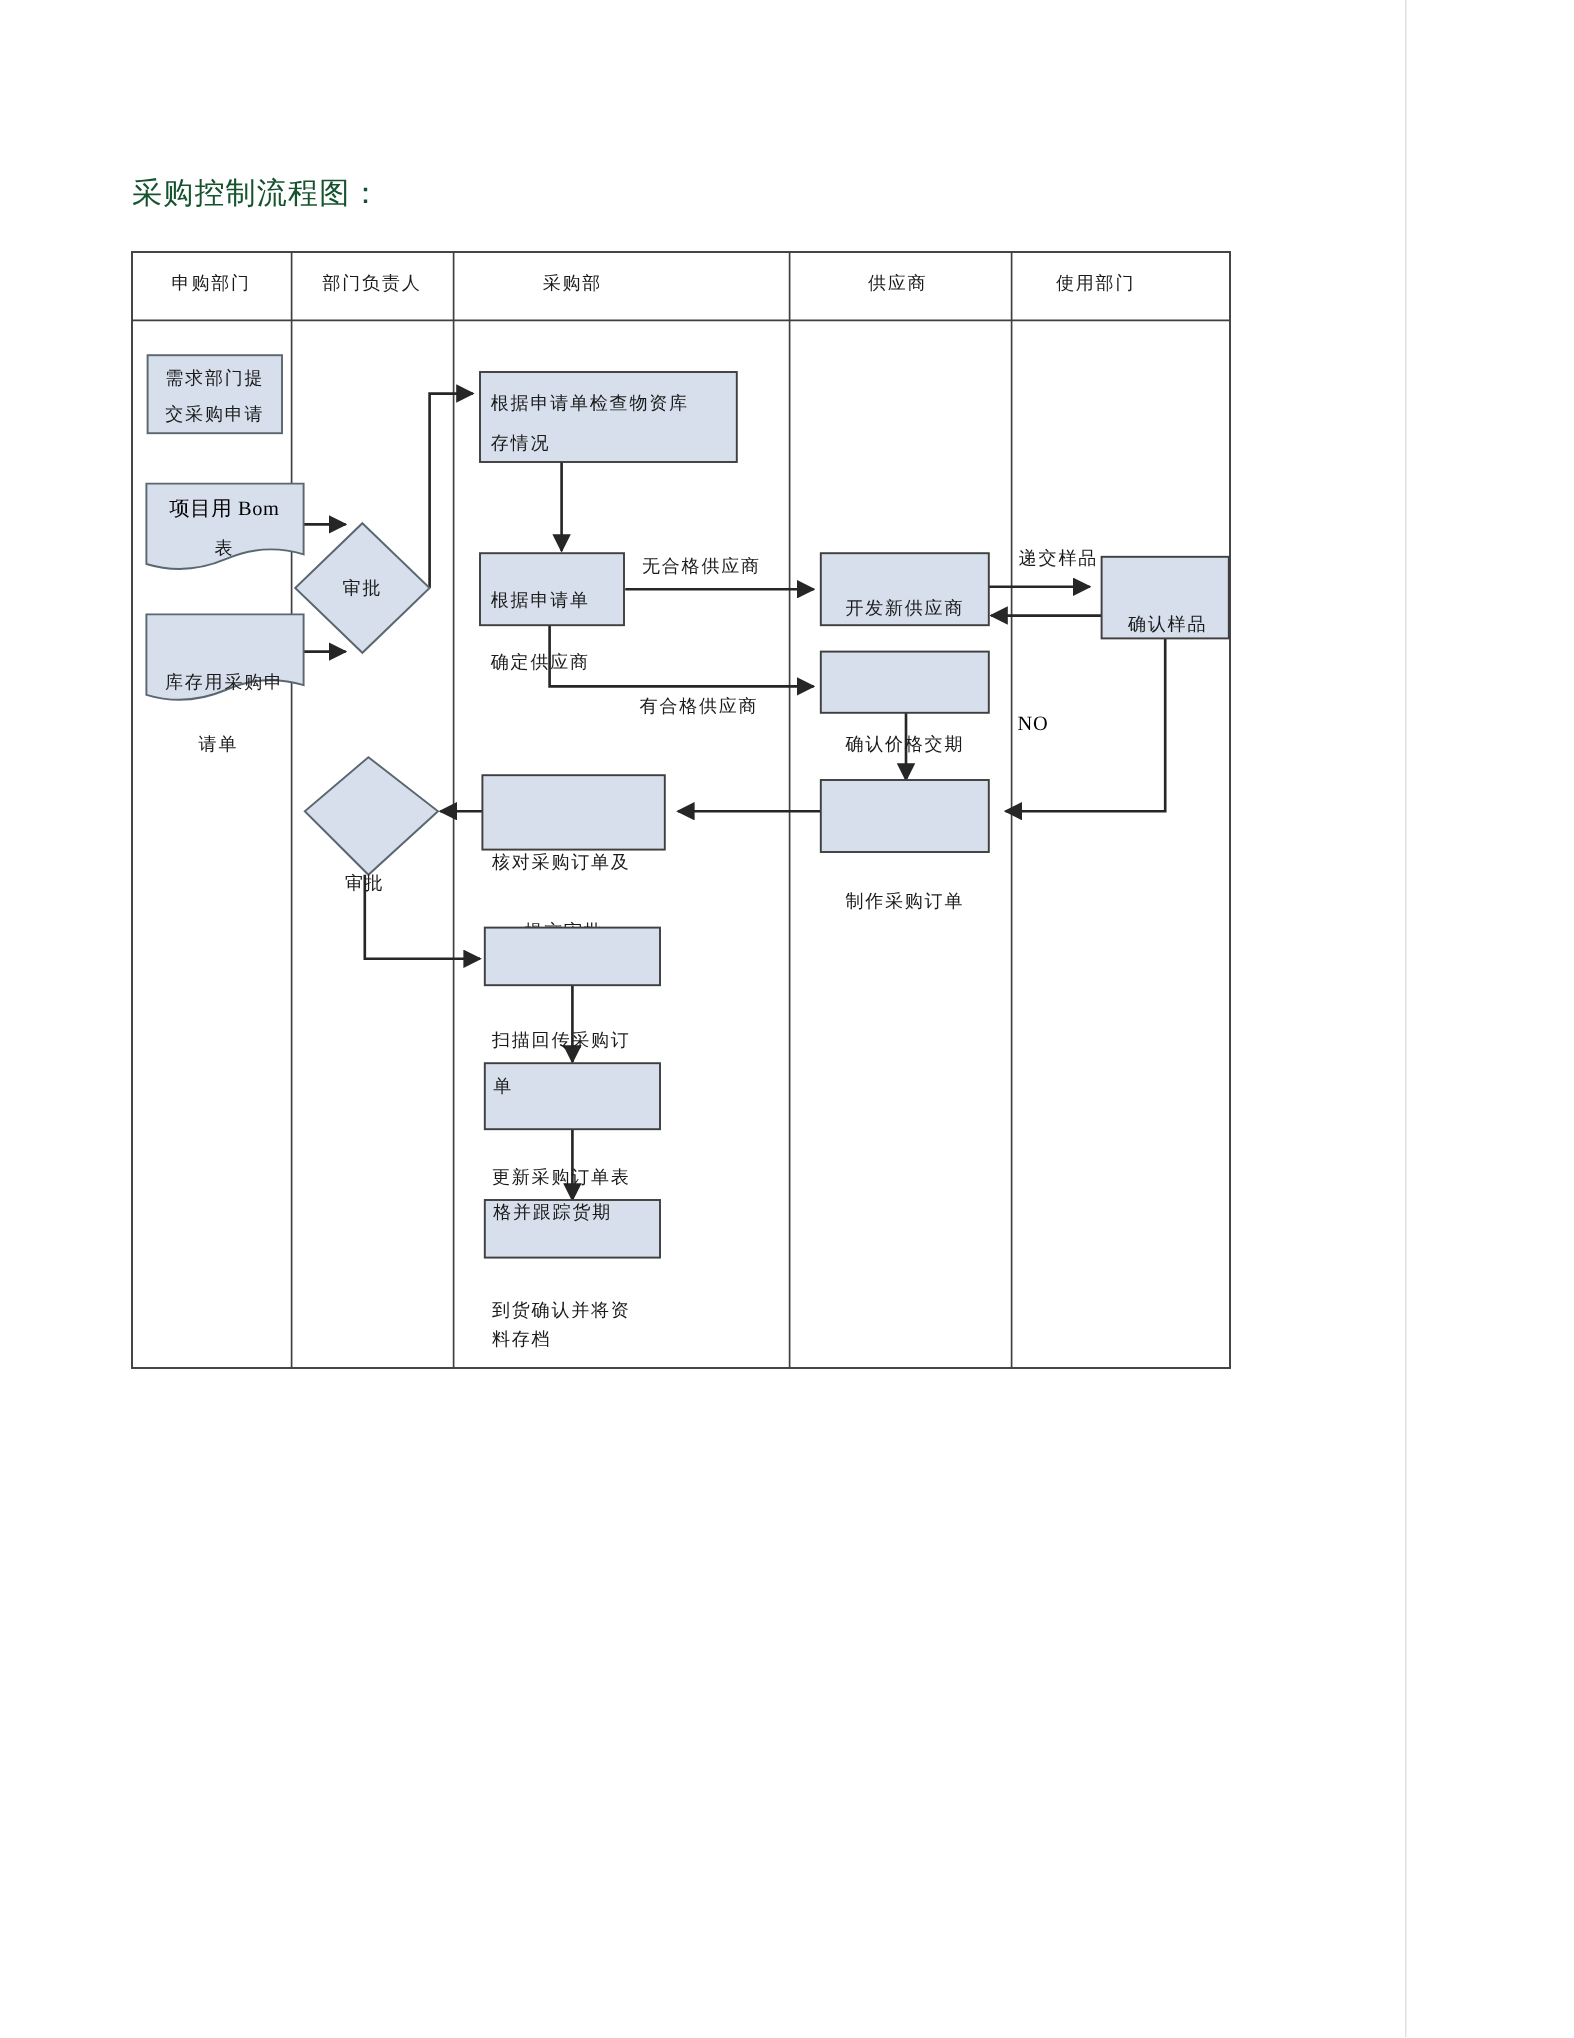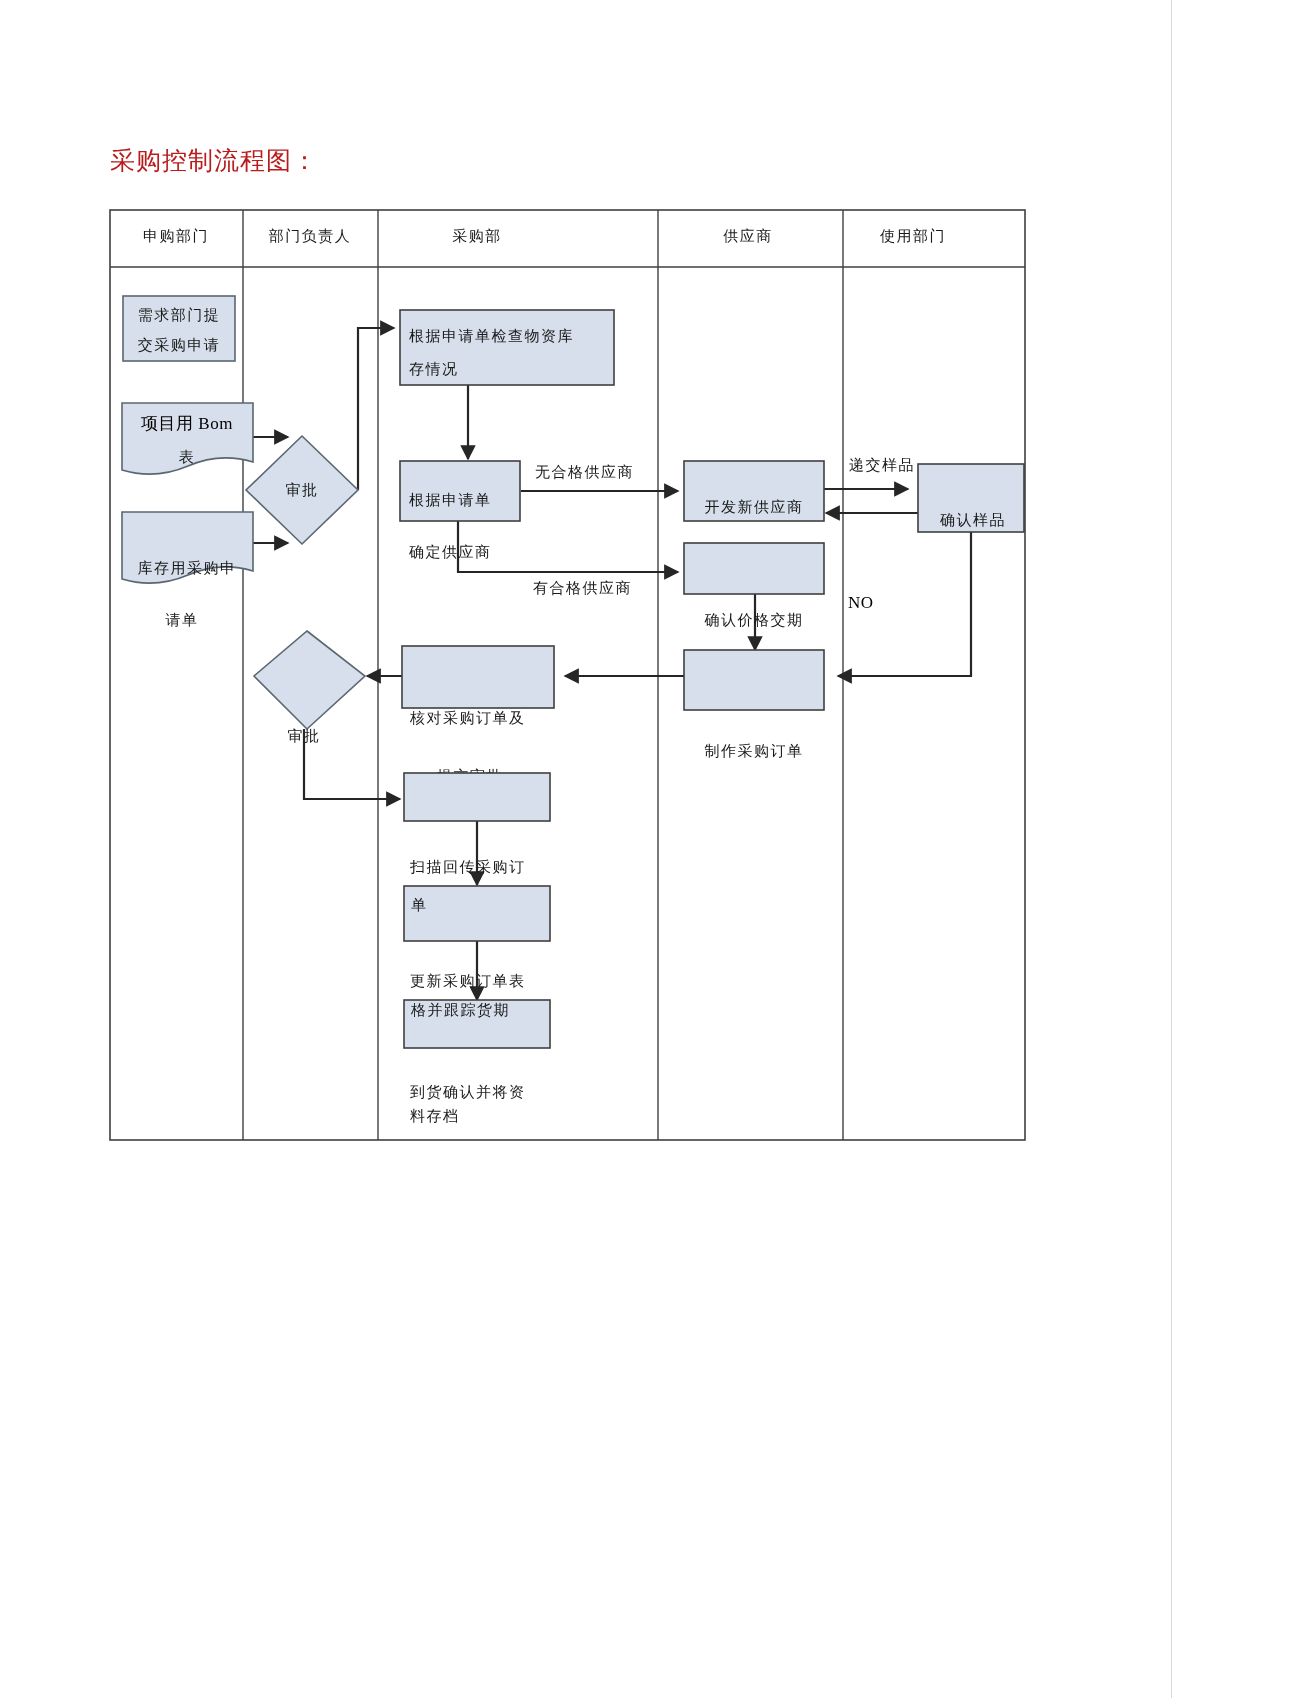--- a/index.html
+++ b/index.html
@@ -23,21 +23,21 @@
     width: 1px;
     height: 1698px;
     background: #d9d9d9;
   }
   #page-title {
     position: absolute;
     left: 110px;
     top: 144px;
     font-size: 25px;
     letter-spacing: 1px;
-    color: #b91c1c;
+    color: #14532d;
     white-space: nowrap;
   }
   #flow-svg {
     position: absolute;
     left: 0;
     top: 0;
   }
   .lane-header-label,
   .shape-label,
   .edge-label,

